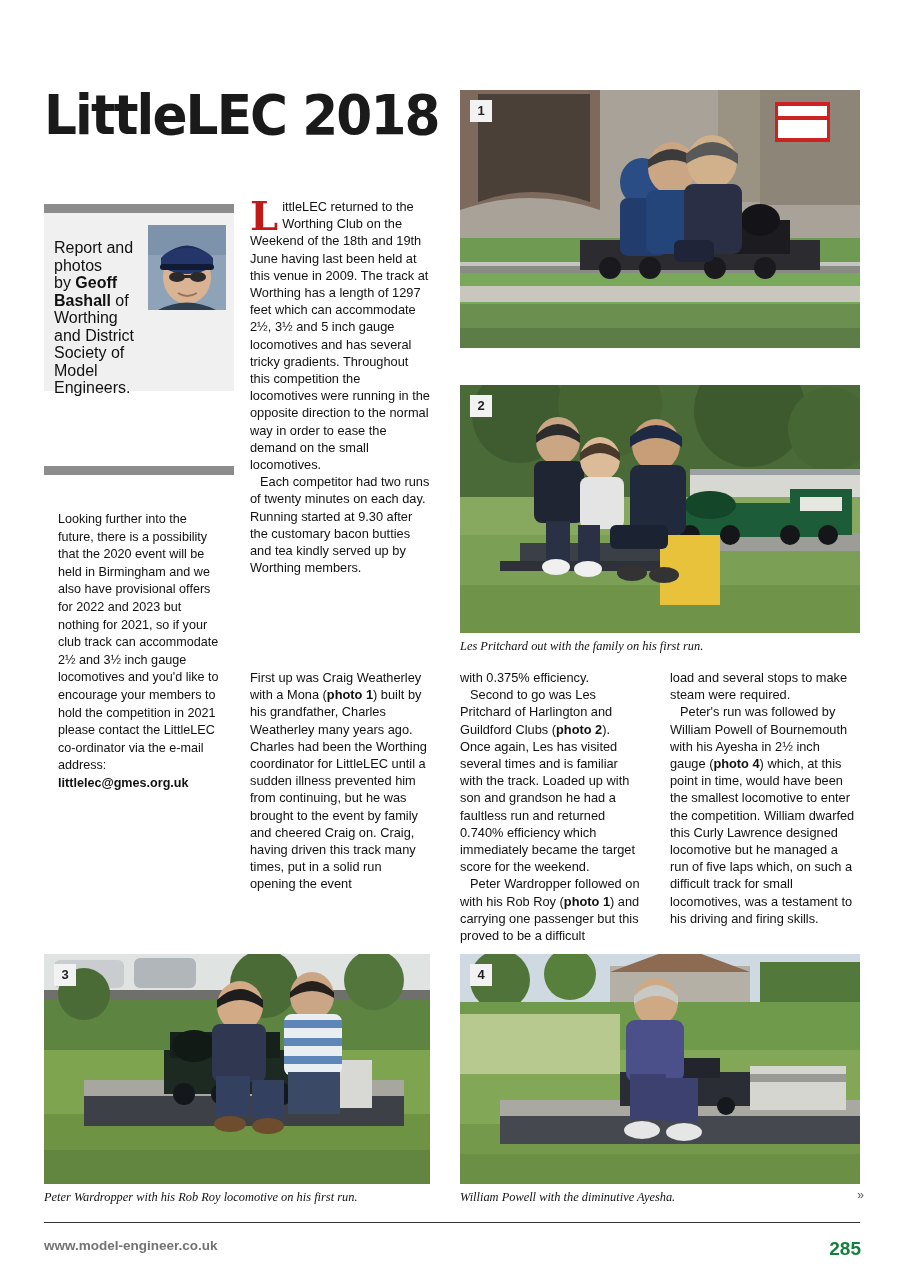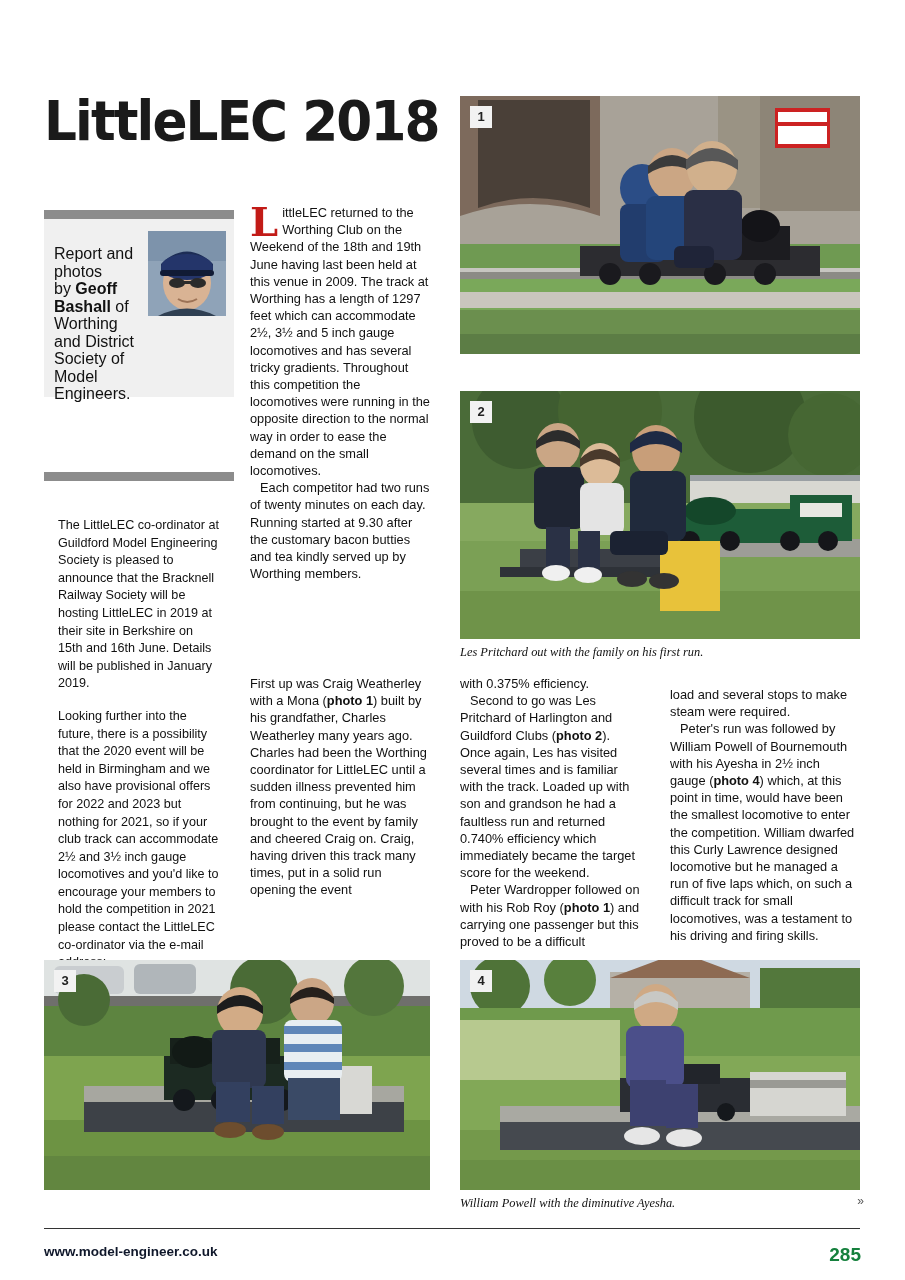--- a/index.html
+++ b/index.html
@@ -10,21 +10,21 @@
     width: 905px;
     height: 1280px;
     background: #ffffff;
     font-family: "Liberation Sans", sans-serif;
     color: #000000;
     position: relative;
     overflow: hidden;
   }
   .page {
     position: absolute;
-    left: 0; top: 6px;
+    left: 0; top: 0;
     width: 905px; height: 1116px;
   }
 
   
   .title {
     position: absolute;
     left: 44px;
     top: 88px;
     font-family: "DejaVu Sans", sans-serif;
     font-weight: bold;
@@ -97,21 +97,21 @@
     color: #111;
     text-align: left;
   }
   .col p { margin: 0; text-indent: 10px; }
   .col p.first { text-indent: 0; }
   .col b { font-weight: bold; }
 
   #col1 { left: 250px; top: 198px; width: 180px; }
   #col2 { left: 250px; top: 669px; width: 180px; }
   #col3 { left: 460px; top: 669px; width: 180px; }
-  #col4 { left: 670px; top: 669px; width: 188px; margin-top: 11px; }
+  #col4 { left: 670px; top: 669px; width: 188px; }
 
   .dropcap {
     float: left;
     font-family: "DejaVu Serif", serif;
     font-weight: bold;
     font-size: 40px;
     line-height: 32px;
     padding: 2px 4px 0 0;
     color: #c21b17;
   }
@@ -162,21 +162,21 @@
     width: 816px;
     height: 1px;
     background: #333;
   }
   .footer-url {
     position: absolute;
     left: 44px;
     top: 1238px;
     font-size: 13.5px;
     font-weight: bold;
-    color: #0f172a;
+    color: #737373;
   }
   .footer-page {
     position: absolute;
     right: 44px;
     top: 1238px;
     font-size: 19px;
     color: #15803d;
     font-weight: bold;
   }
   .arrow-mark {
@@ -216,21 +216,20 @@
         <ellipse cx="50" cy="52" rx="8" ry="5" fill="#2a2a2a"></ellipse>
         <rect x="36" y="50" width="7" height="3" fill="#2a2a2a"></rect>
         <path d="M30 68 Q39 74 49 68" stroke="#9c7256" stroke-width="2" fill="none"></path>
         <path d="M10 85 Q39 70 68 85 Z" fill="#2f3f52"></path>
       </svg>
     </div>
   </div>
 
   <div class="sidebar-box">
     <div class="sidebar-text">
-      <p>The LittleLEC co-ordinator at Guildford Model Engineering Society is pleased to announce that the Bracknell Railway Society will be hosting LittleLEC in 2019 at their site in Berkshire on 15th and 16th June. Details will be published in January 2019.</p>
       <p><span>Looking further into the future, there is a possibility that the 2020 event will be held in Birmingham and we also have provisional offers for 2022 and 2023 but nothing for 2021, so if your club track can accommodate 2½ and 3½ inch gauge locomotives and you'd like to encourage your members to hold the competition in 2021 please contact the LittleLEC co-ordinator via the e-mail address:</span><br><span class="email">littlelec@gmes.org.uk</span></p>
     </div>
   </div>
 
   <div class="col" id="col1">
     <p class="first"><span class="dropcap">L</span><span>ittleLEC returned to the Worthing Club on the Weekend of the 18th and 19th June having last been held at this venue in 2009. The track at Worthing has a length of 1297 feet which can accommodate 2½, 3½ and 5 inch gauge locomotives and has several tricky gradients. Throughout this competition the locomotives were running in the opposite direction to the normal way in order to ease the demand on the small locomotives.</span></p>
     <p>Each competitor had two runs of twenty minutes on each day. Running started at 9.30 after the customary bacon butties and tea kindly served up by Worthing members.</p>
   </div>
 
   <div class="col" id="col2">
@@ -366,20 +365,21 @@
       <ellipse cx="268" cy="42" rx="22" ry="24" fill="#cba686"></ellipse>
       <path d="M246 38 Q268 16 290 38 L290 44 Q268 30 246 44 Z" fill="#26201c"></path>
       <rect x="240" y="60" width="58" height="62" rx="8" fill="#e8eef2"></rect>
       <rect x="240" y="66" width="58" height="8" fill="#5f86b8"></rect>
       <rect x="240" y="84" width="58" height="8" fill="#5f86b8"></rect>
       <rect x="240" y="102" width="58" height="8" fill="#5f86b8"></rect>
       <rect x="244" y="118" width="52" height="42" fill="#3a4a66"></rect>
       <rect x="0" y="196" width="386" height="34" fill="#628640"></rect>
     </svg>
   </div>
+  <div class="caption" id="cap3">Peter Wardropper with his Rob Roy locomotive on his first run.</div>
 
   <div class="photo" id="photo4">
     <div class="photo-num">4</div>
     <svg width="400" height="230" viewBox="0 0 400 230">
       <rect width="400" height="230" fill="#8fae6a"></rect>
       <rect x="0" y="0" width="400" height="54" fill="#cfd9e2"></rect>
       <circle cx="40" cy="26" r="30" fill="#4f7338"></circle>
       <circle cx="110" cy="20" r="26" fill="#58803d"></circle>
       <rect x="150" y="12" width="140" height="44" fill="#b5b0a6"></rect>
       <path d="M150 18 L220 -8 L290 18 Z" fill="#8d6a52"></path>

